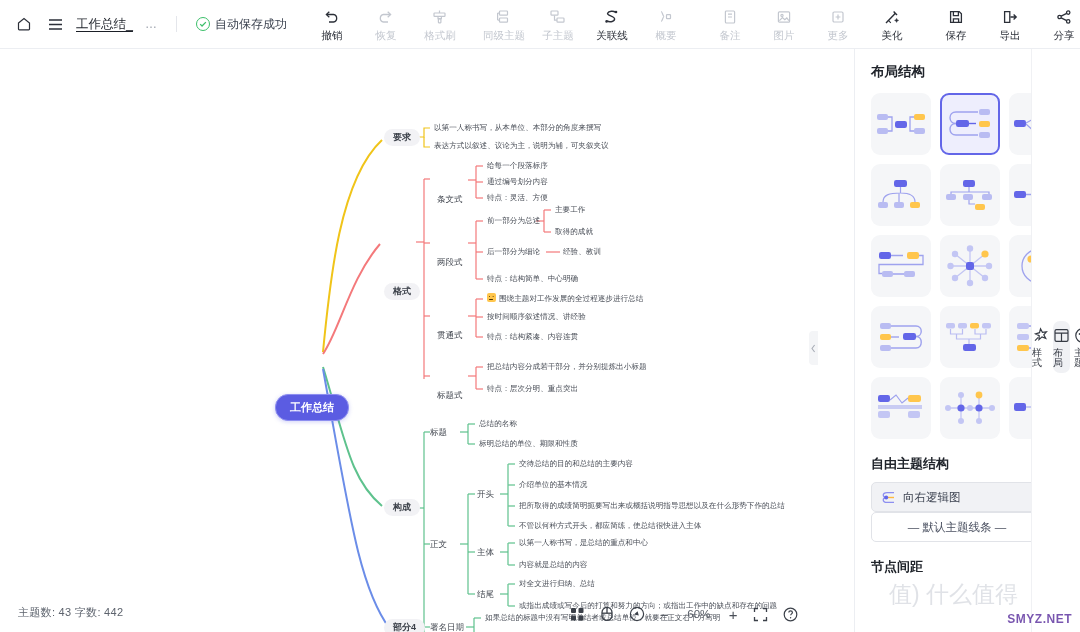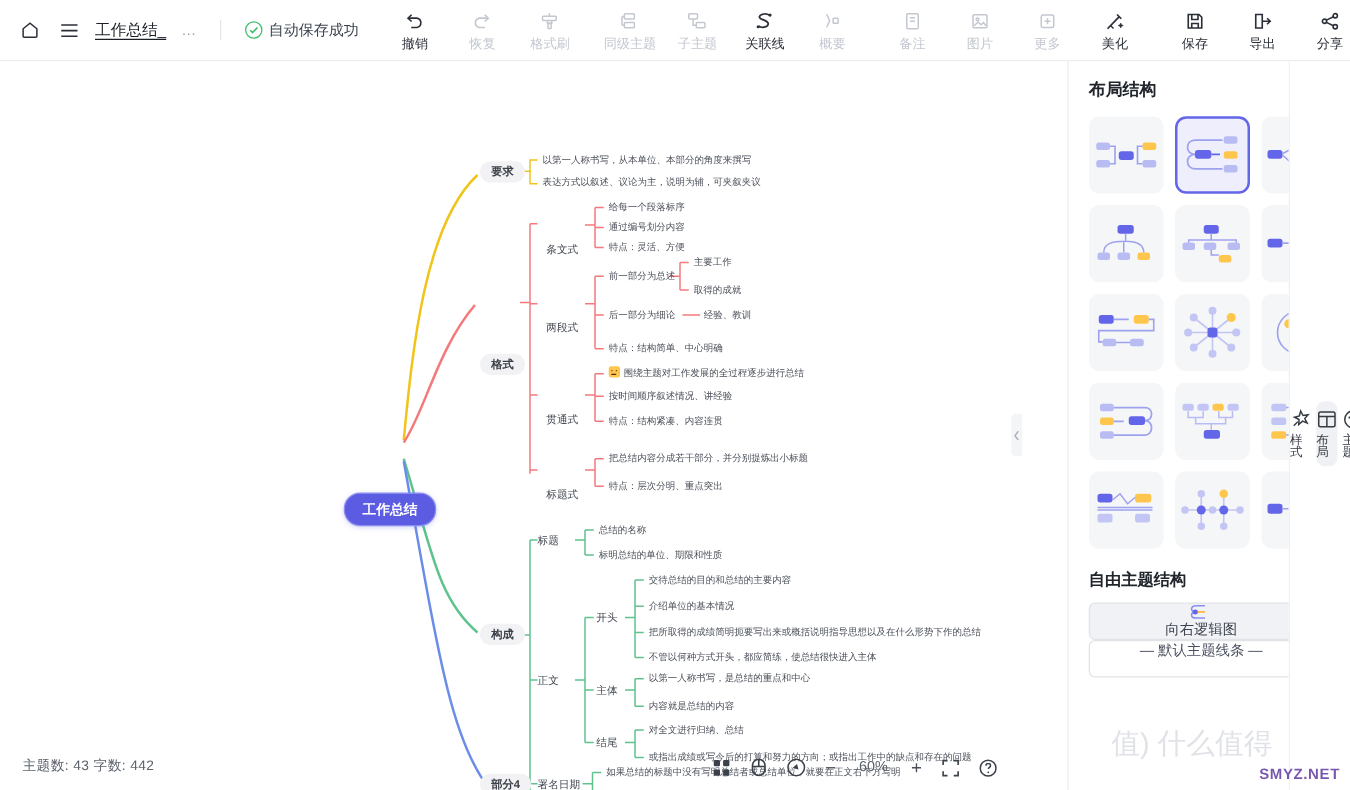--- a/index.html
+++ b/index.html
@@ -116,21 +116,20 @@
   }
   .layout-cell.selected { background: #eeeefd; border-color: #6366e8; }
   .layout-cell svg { display: block; }
 
   .sub-title { font-size: 13px; font-weight: bold; color: #20242b; margin: 16px 0 9px; }
   .select-box {
     height: 30px; border: 1px solid #e1e3e8; border-radius: 5px;
     display: flex; align-items: center; padding: 0 8px;
     font-size: 11.5px; color: #3c4250; cursor: pointer; position: relative;
     background: #fff;
-    flex-direction: column;
   }
   .select-box.filled { background: #f1f2f5; }
   .select-box .caret { margin-left: auto; color: #6d7380; font-size: 8px; }
   .select-box .mini-ico { margin-right: 7px; display: flex; }
   .select-box .ctr { flex: 1; text-align: center; color: #4a5060; }
 
   .panel-scroll {
     position: absolute; right: 2px; top: 6px; width: 4px; height: 430px;
     background: #dfe1e6; border-radius: 2px;
   }
@@ -793,20 +792,21 @@
     </span>
     <span>向右逻辑图</span>
     <span class="caret">▼</span>
   </div>
 
   <div class="select-box">
     <span class="ctr">— 默认主题线条 —</span>
     <span class="caret">▼</span>
   </div>
 
+  <div class="sub-title">节点间距</div>
 
   <div class="panel-scroll-track"></div>
   <div class="panel-scroll"></div>
   <div class="scroll-arrow" style="top:0">▲</div>
   <div class="scroll-arrow" style="bottom:2px">▼</div>
 </div>
 
 <div class="rail">
 
   <div class="rail-item">

